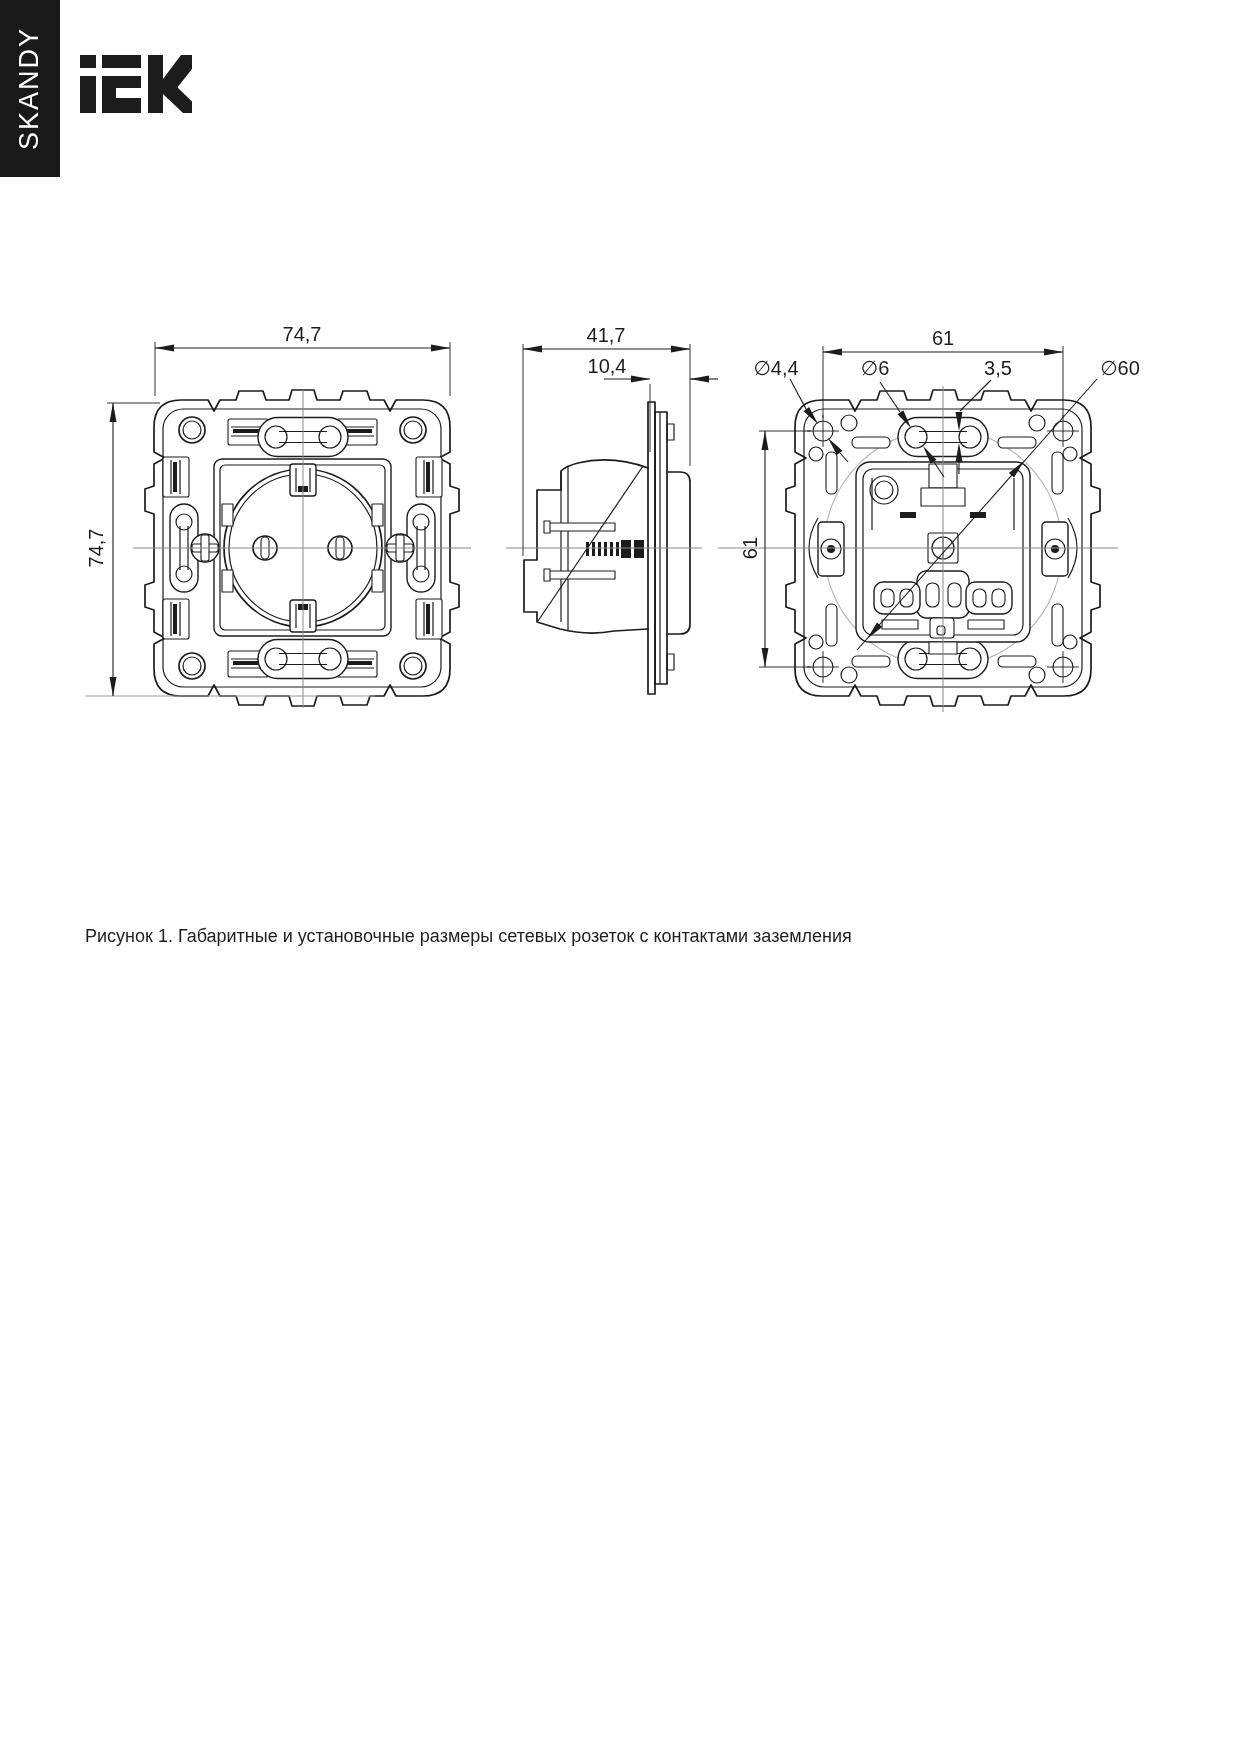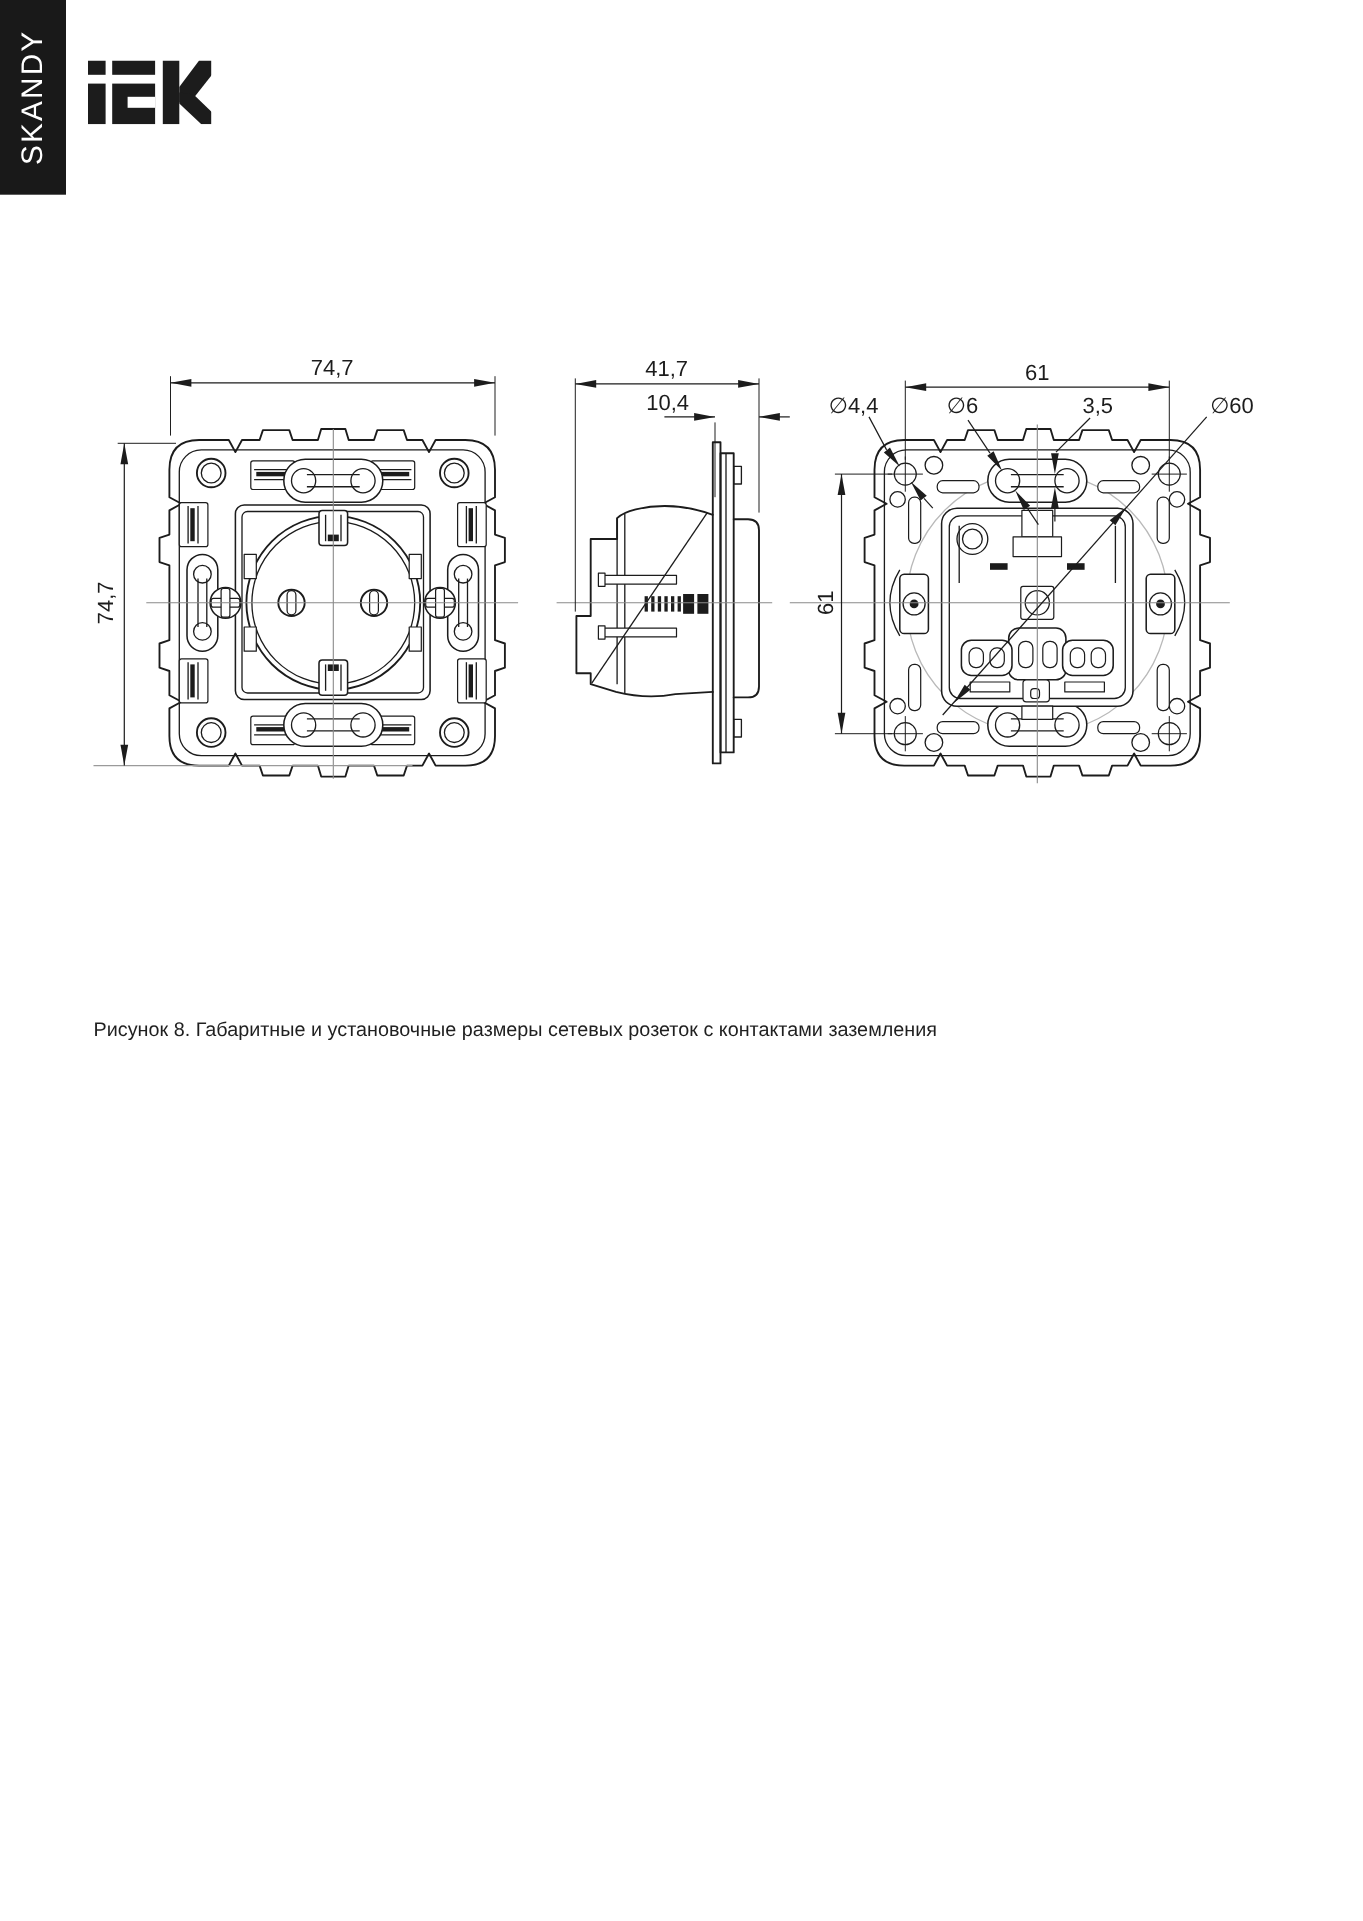--- a/index.html
+++ b/index.html
@@ -322,14 +322,14 @@
       <line class="dim" x1="959" y1="462" x2="959" y2="474"></line>
       <text class="dt" x="998" y="375" text-anchor="middle">3,5</text>
 
       <line class="dim" x1="1097" y1="379" x2="857" y2="650"></line>
       <polygon class="arr" points="1024,461 1014,477.5 1008.8,472.9"></polygon>
       <polygon class="arr" points="867,639 882.2,627.1 877,622.5"></polygon>
       <text class="dt" x="1120" y="375" text-anchor="middle">∅60</text>
     </g>
   </svg>
 
-  <div class="caption">Рисунок 8. Габаритные и установочные размеры сетевых розеток с контактами заземления</div>
+  <div class="caption">Рисунок 1. Габаритные и установочные размеры сетевых розеток с контактами заземления</div>
 </div>
 
 </body></html>

